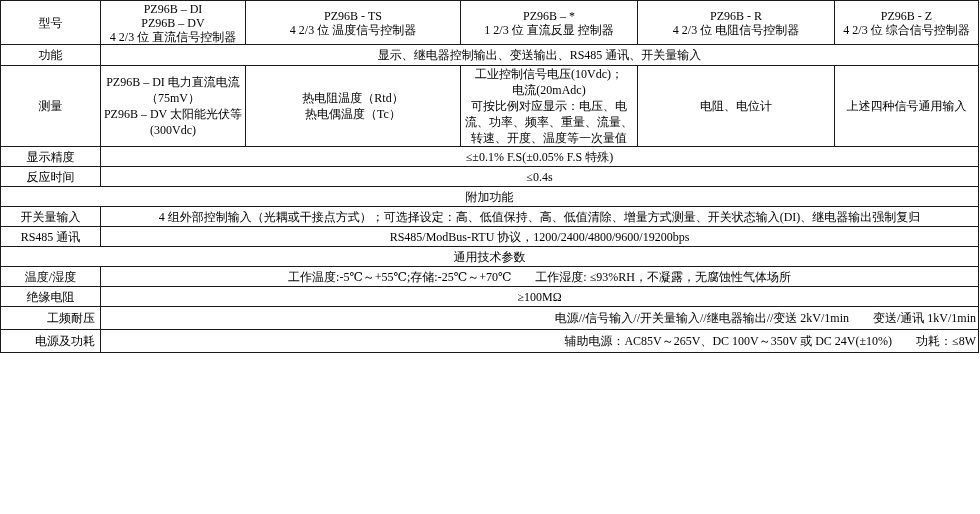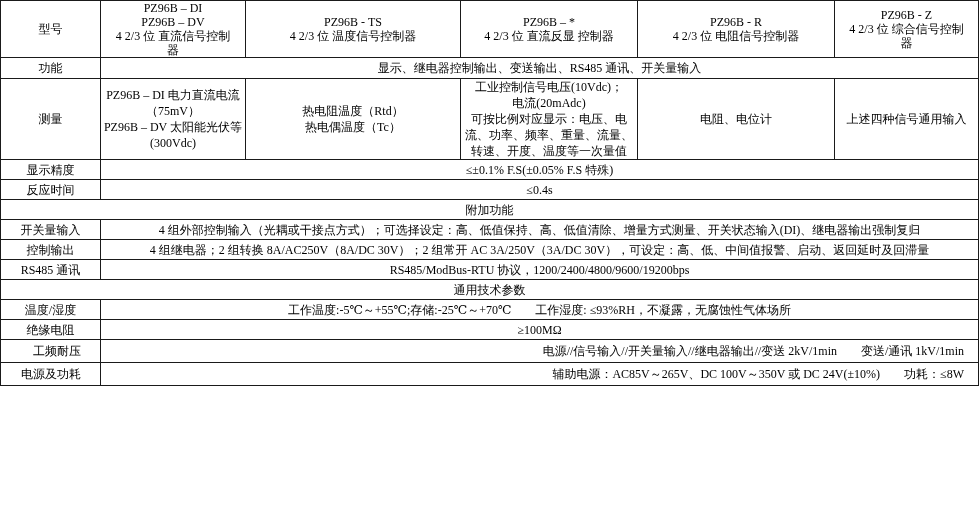--- a/index.html
+++ b/index.html
@@ -10,33 +10,33 @@
     width:978px;
     margin:0;
     font-family:"Liberation Serif","DejaVu Serif",serif;
     font-size:12px;
     color:#000;
   }
   td{
     border:1px solid #1a1a1a;
     text-align:center;
     vertical-align:middle;
-    padding:0 14px;
+    padding:0 2px;
     white-space:pre-line;
     line-height:19px;
     overflow:hidden;
   }
   tr.r-model td{height:43px;line-height:14px;}
   tr.r-function td{height:20px;}
   tr.r-measure td{height:79px;line-height:16px;padding:0 1px;}
   tr.r-input td{height:42px;line-height:21px;padding:0 1px;}
   tr.r-single td{height:19px;line-height:18px;}
   tr.r-section td{height:19px;line-height:18px;}
   tr.r-tall td{height:22px;line-height:21px;text-align:right;}
-  td.lbl{padding:0 19px;}
+  td.lbl{padding:0 5px;}
 </style>
 </head>
 <body>
 
 <table class="spec">
   <colgroup>
     <col style="width:100px">
       <col style="width:145px">
       <col style="width:215px">
     <col style="width:177px">
@@ -45,21 +45,21 @@
   </colgroup>
   <tbody>
     <tr class="r-model">
       <td class="lbl">型号</td>
       <td>PZ96B – DI
 PZ96B – DV
 4 2/3 位  直流信号控制器</td>
       <td>PZ96B - TS
 4 2/3 位  温度信号控制器</td>
       <td>PZ96B – *
-4 2/3 位  直流反显  控制器</td>
+1 2/3 位  直流反显  控制器</td>
       <td>PZ96B - R
 4 2/3 位  电阻信号控制器</td>
       <td>PZ96B - Z
 4 2/3 位  综合信号控制器</td>
     </tr>
     <tr class="r-function">
       <td class="lbl">功能</td>
       <td colspan="5">显示、继电器控制输出、变送输出、RS485 通讯、开关量输入</td>
     </tr>
     <tr class="r-measure">
@@ -83,24 +83,20 @@
       <td colspan="5">≤0.4s</td>
     </tr>
     <tr class="r-section">
       <td colspan="6">附加功能</td>
     </tr>
     <tr class="r-single">
       <td class="lbl">开关量输入</td>
       <td colspan="5">4 组外部控制输入（光耦或干接点方式）；可选择设定：高、低值保持、高、低值清除、增量方式测量、开关状态输入(DI)、继电器输出强制复归</td>
     </tr>
     <tr class="r-single">
-      <td class="lbl">控制输出</td>
-      <td colspan="5">4 组继电器；2 组转换 8A/AC250V（8A/DC 30V）；2 组常开 AC 3A/250V（3A/DC 30V），可设定：高、低、中间值报警、启动、返回延时及回滞量</td>
-    </tr>
-    <tr class="r-single">
       <td class="lbl">RS485 通讯</td>
       <td colspan="5">RS485/ModBus-RTU 协议，1200/2400/4800/9600/19200bps</td>
     </tr>
     <tr class="r-section">
       <td colspan="6">通用技术参数</td>
     </tr>
     <tr class="r-single">
       <td class="lbl">温度/湿度</td>
       <td colspan="5">工作温度:-5℃～+55℃;存储:-25℃～+70℃　　工作湿度: ≤93%RH，不凝露，无腐蚀性气体场所</td>
     </tr>

